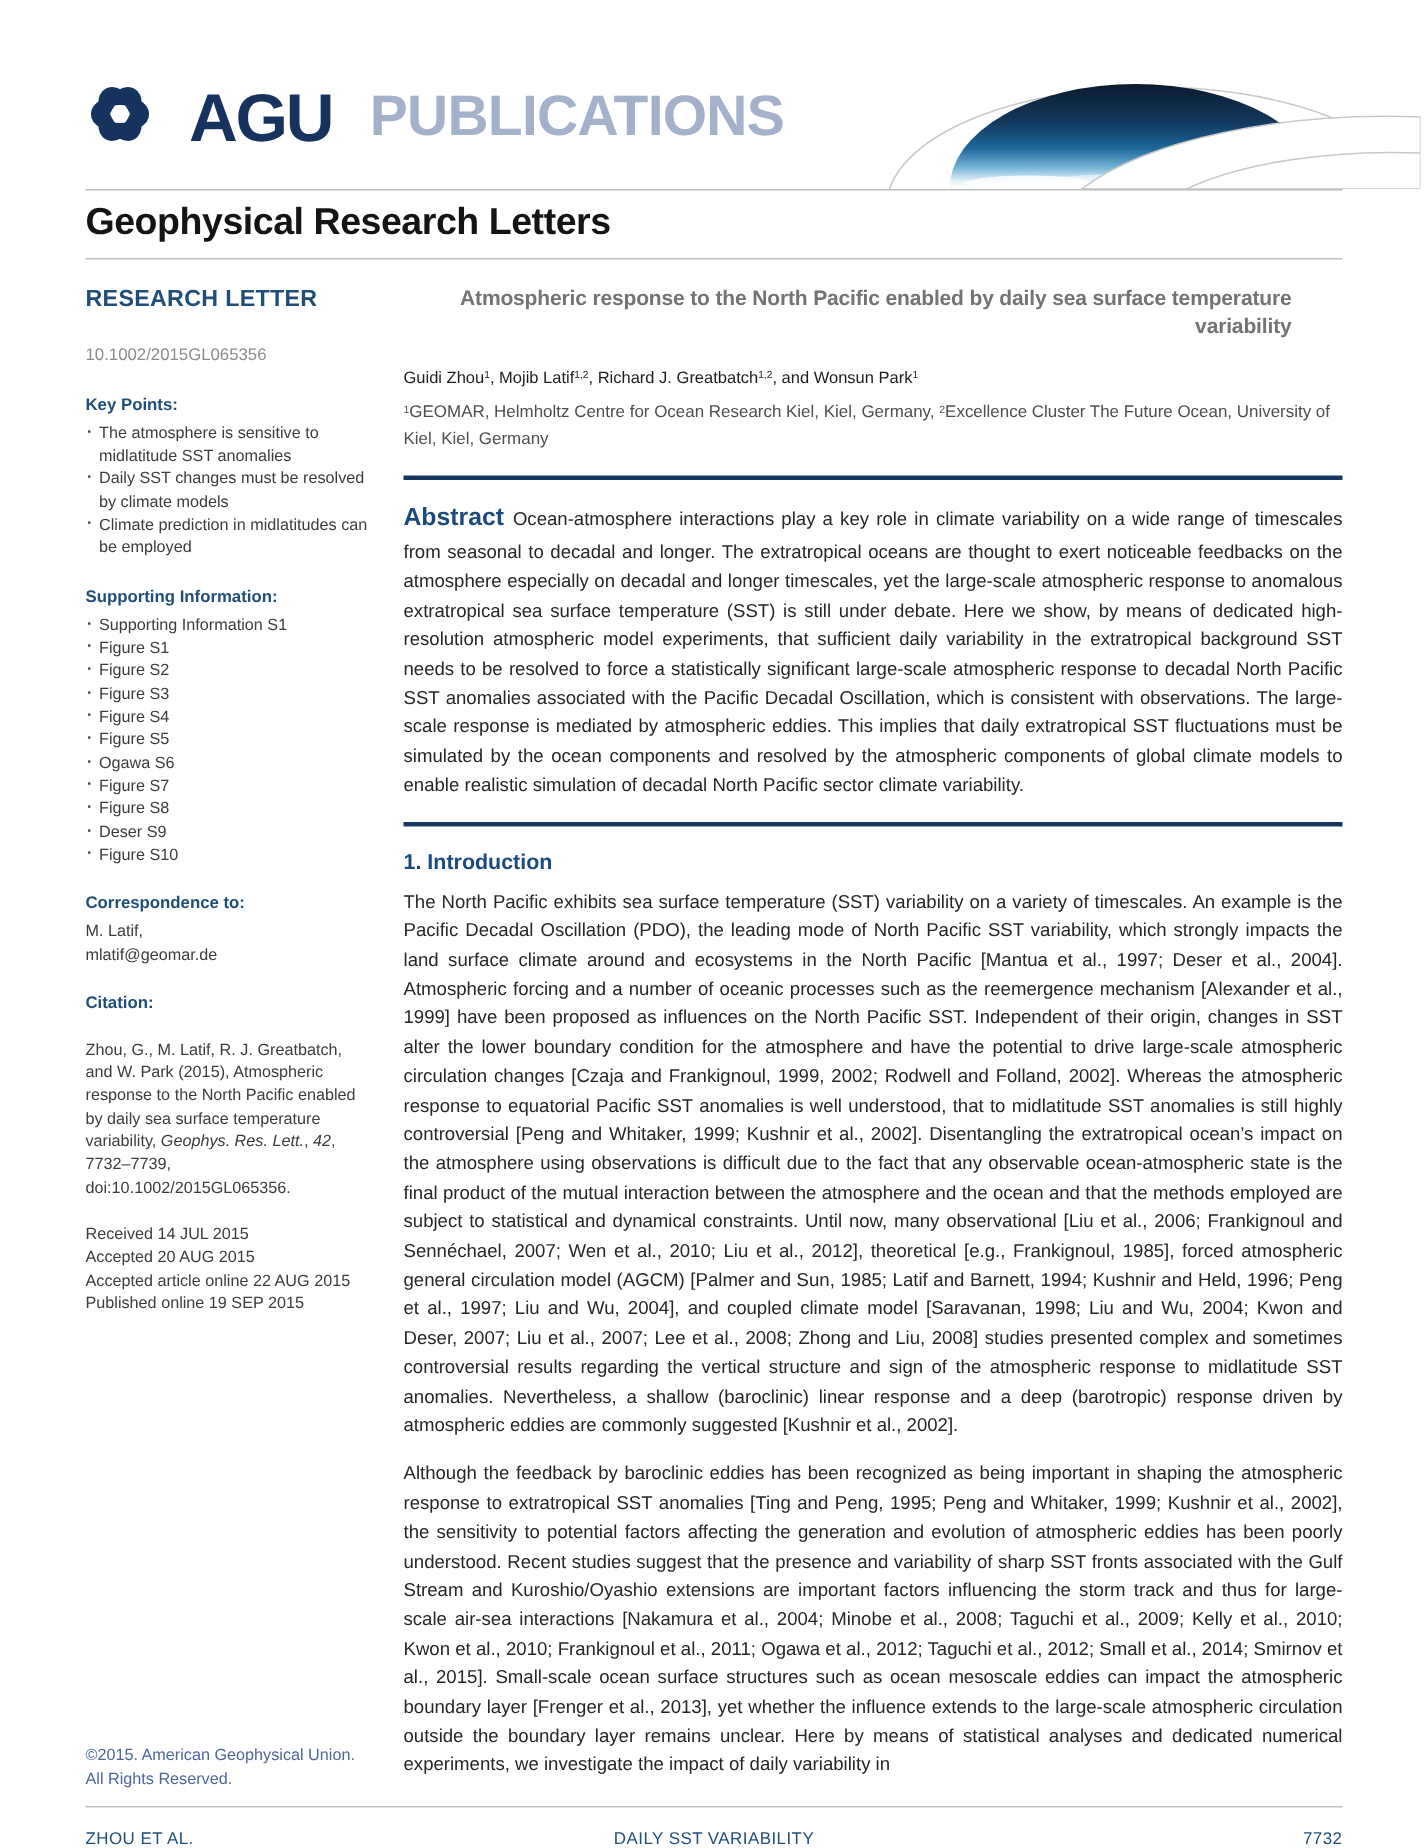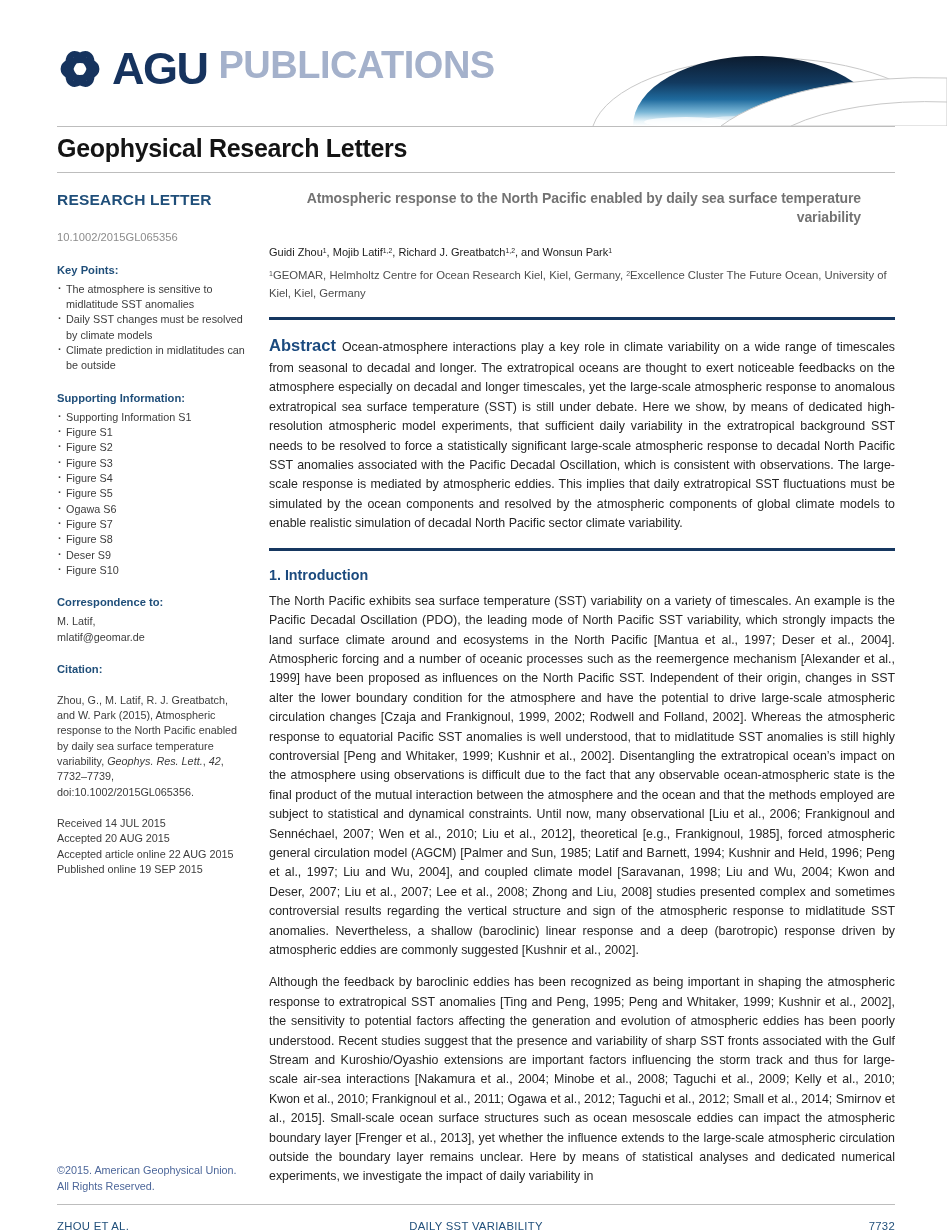--- a/index.html
+++ b/index.html
@@ -6,21 +6,21 @@
   html, body { margin: 0; padding: 0; background: #ffffff; }
   .page {
     width: 952px; height: 1232px; margin: 0 auto; background: #fff;
     display: flex; flex-direction: column; overflow: hidden;
     font-family: "Liberation Sans", "DejaVu Sans", sans-serif;
     color: #262626;
   }
 
   
   .header { position: relative; padding: 46px 57px 0; }
-  .brand { display: flex; align-items: flex-start; gap: 9px; height: 64px; }
+  .brand { display: flex; align-items: center; gap: 23px; height: 64px; }
   .brand-agu { font-size: 45px; font-weight: bold; color: #16335e; letter-spacing: -1.5px; line-height: 1; }
   .brand-pub { font-size: 38px; font-weight: 600; color: #a4b1cb; letter-spacing: -0.5px; line-height: 1; margin-left: 2px; }
   .earth { position: absolute; right: 5px; top: 44px; width: 356px; height: 82px; }
   .hairline { height: 1px; background: #bdbdbd; }
   .header-hairline { margin-top: 16px; }
   .journal { font-size: 25px; font-weight: bold; color: #141414; padding: 7px 0 9px; letter-spacing: -0.3px; }
 
   
   .main { flex: 1; display: grid; grid-template-columns: 190px 1fr; column-gap: 22px; padding: 16px 57px 0; }
 
@@ -114,21 +114,21 @@
   <div class="main">
 
     <div class="sidebar">
       <div class="sb-type">RESEARCH LETTER</div>
       <div class="sb-doi">10.1002/2015GL065356</div>
 
       <div class="sb-block">
         <div class="sb-h">Key Points:</div>
         <div class="sb-li">The atmosphere is sensitive to midlatitude SST anomalies</div>
         <div class="sb-li">Daily SST changes must be resolved by climate models</div>
-        <div class="sb-li">Climate prediction in midlatitudes can be outside</div>
+        <div class="sb-li">Climate prediction in midlatitudes can be employed</div>
       </div>
 
       <div class="sb-block">
         <div class="sb-h">Supporting Information:</div>
         <div class="sb-li">Supporting Information S1</div>
         <div class="sb-li">Figure S1</div>
         <div class="sb-li">Figure S2</div>
         <div class="sb-li">Figure S3</div>
         <div class="sb-li">Figure S4</div>
         <div class="sb-li">Figure S5</div>

